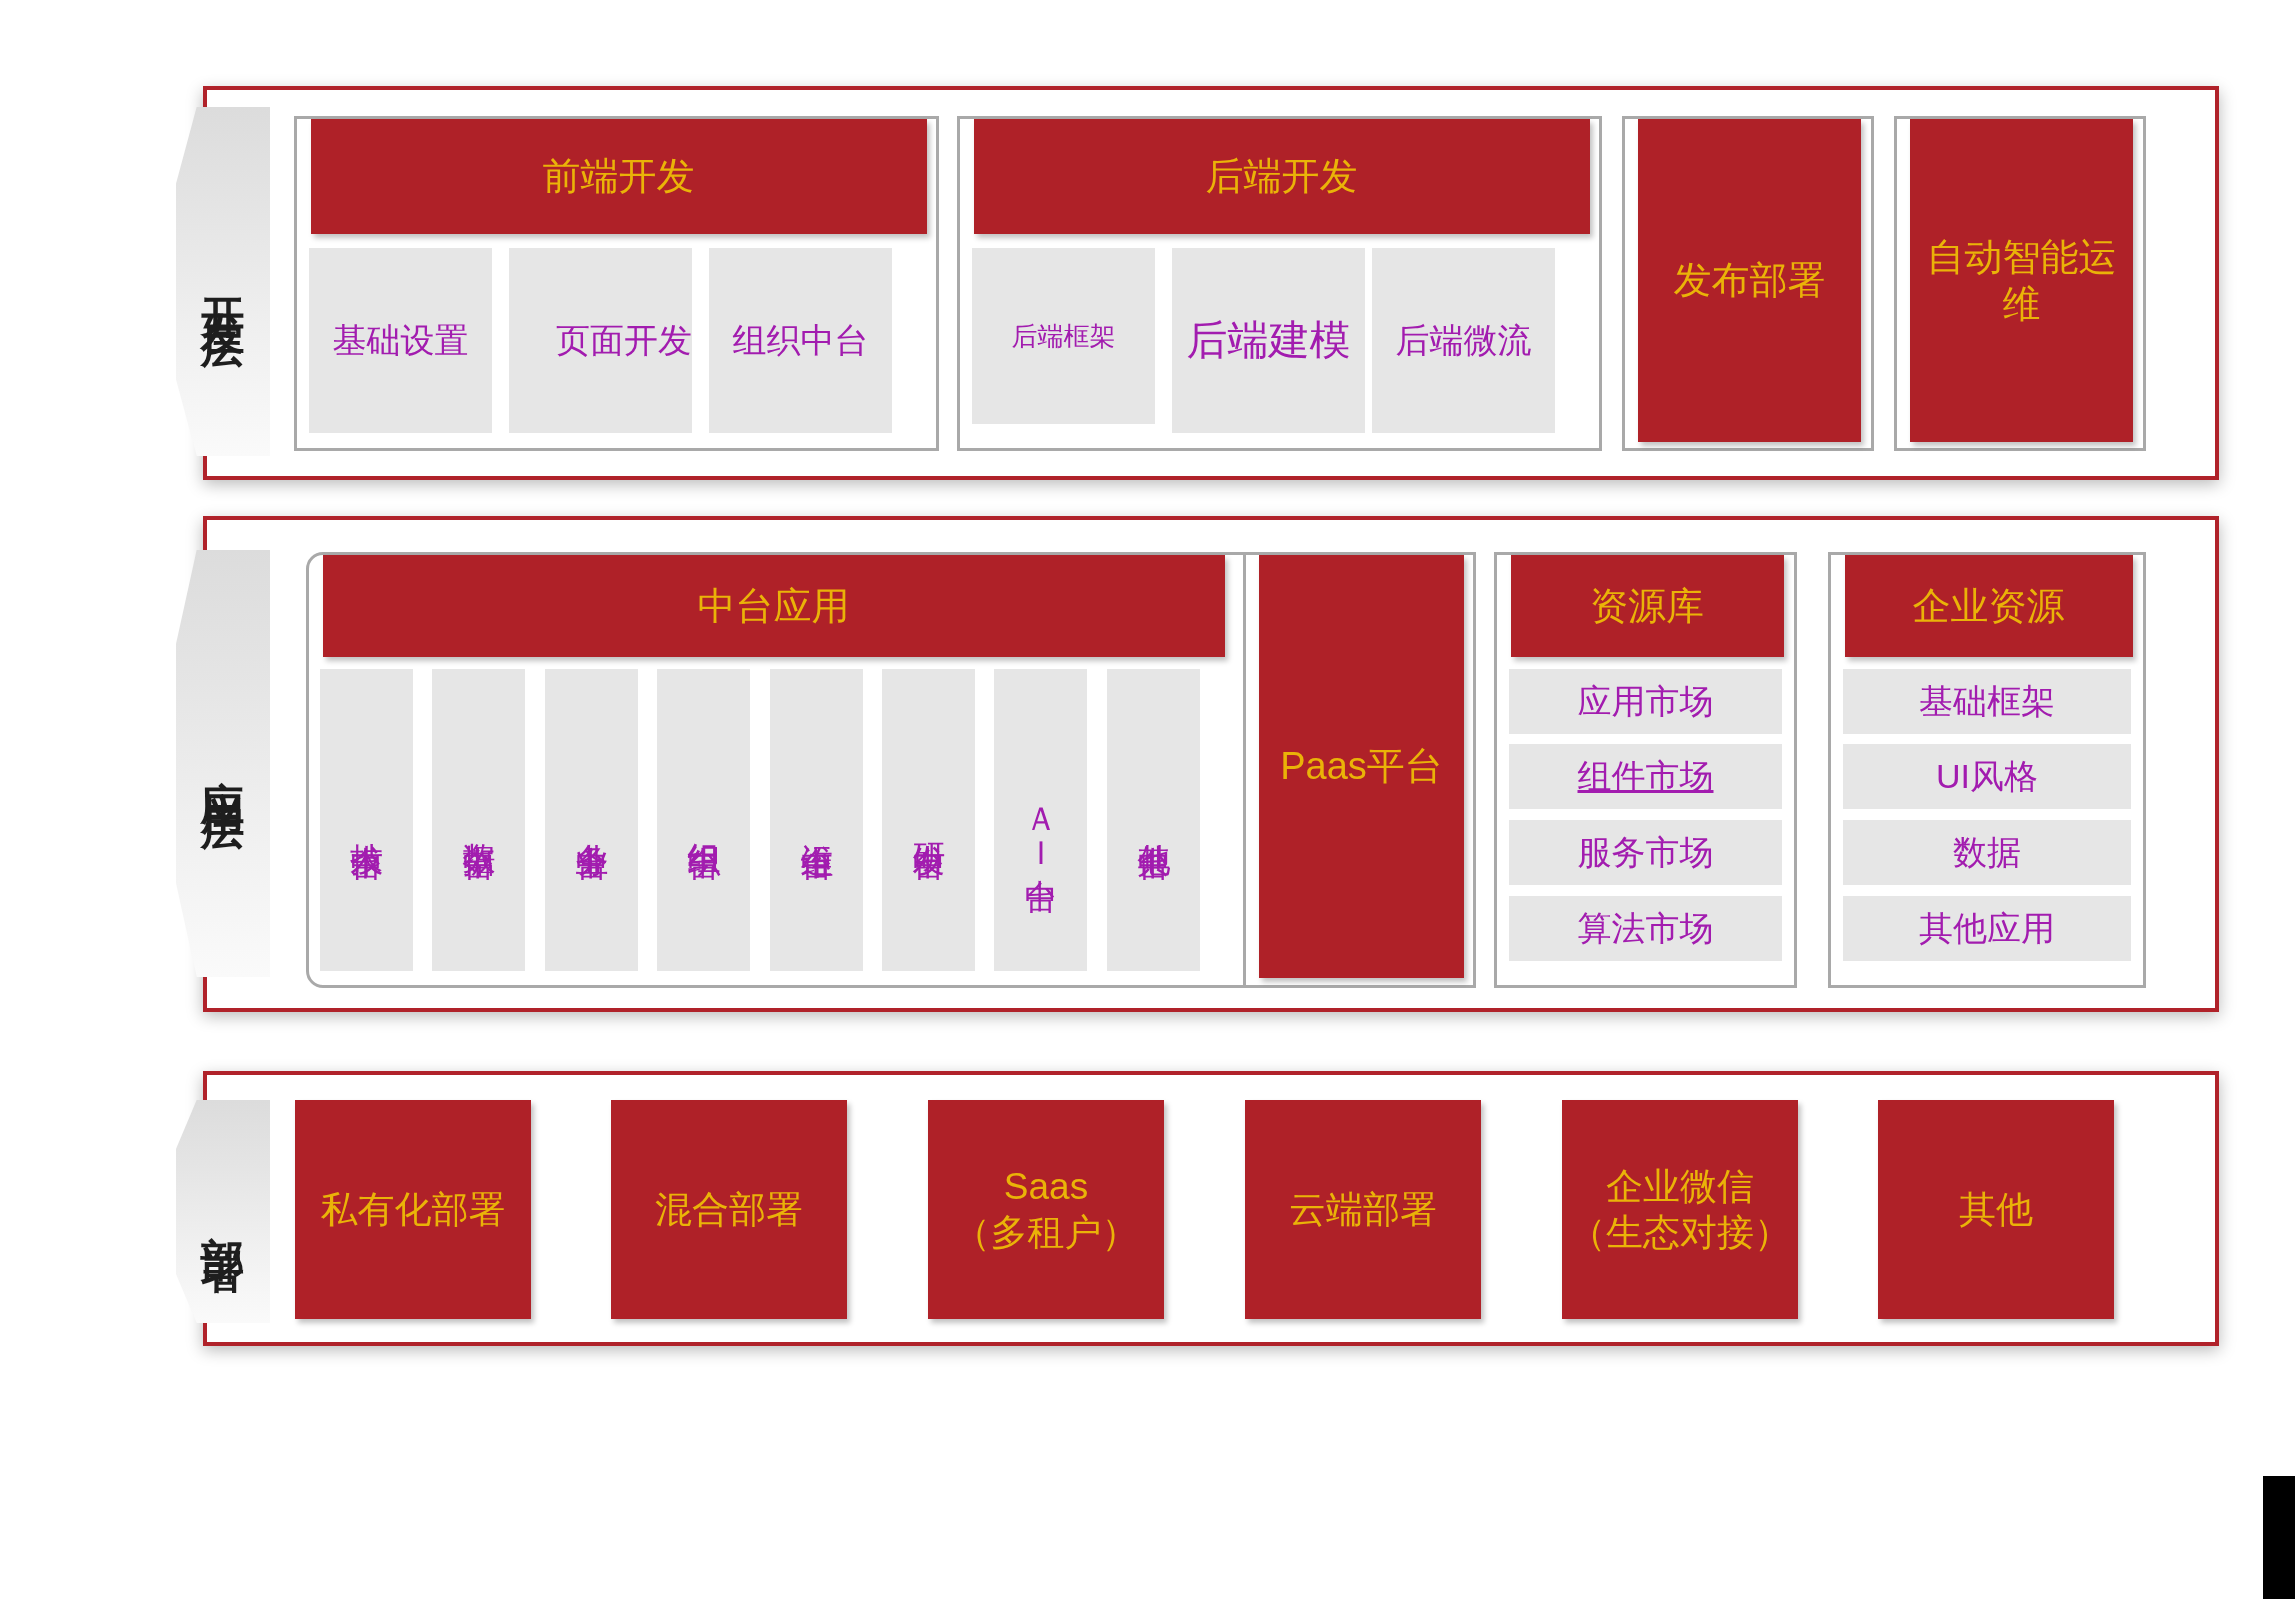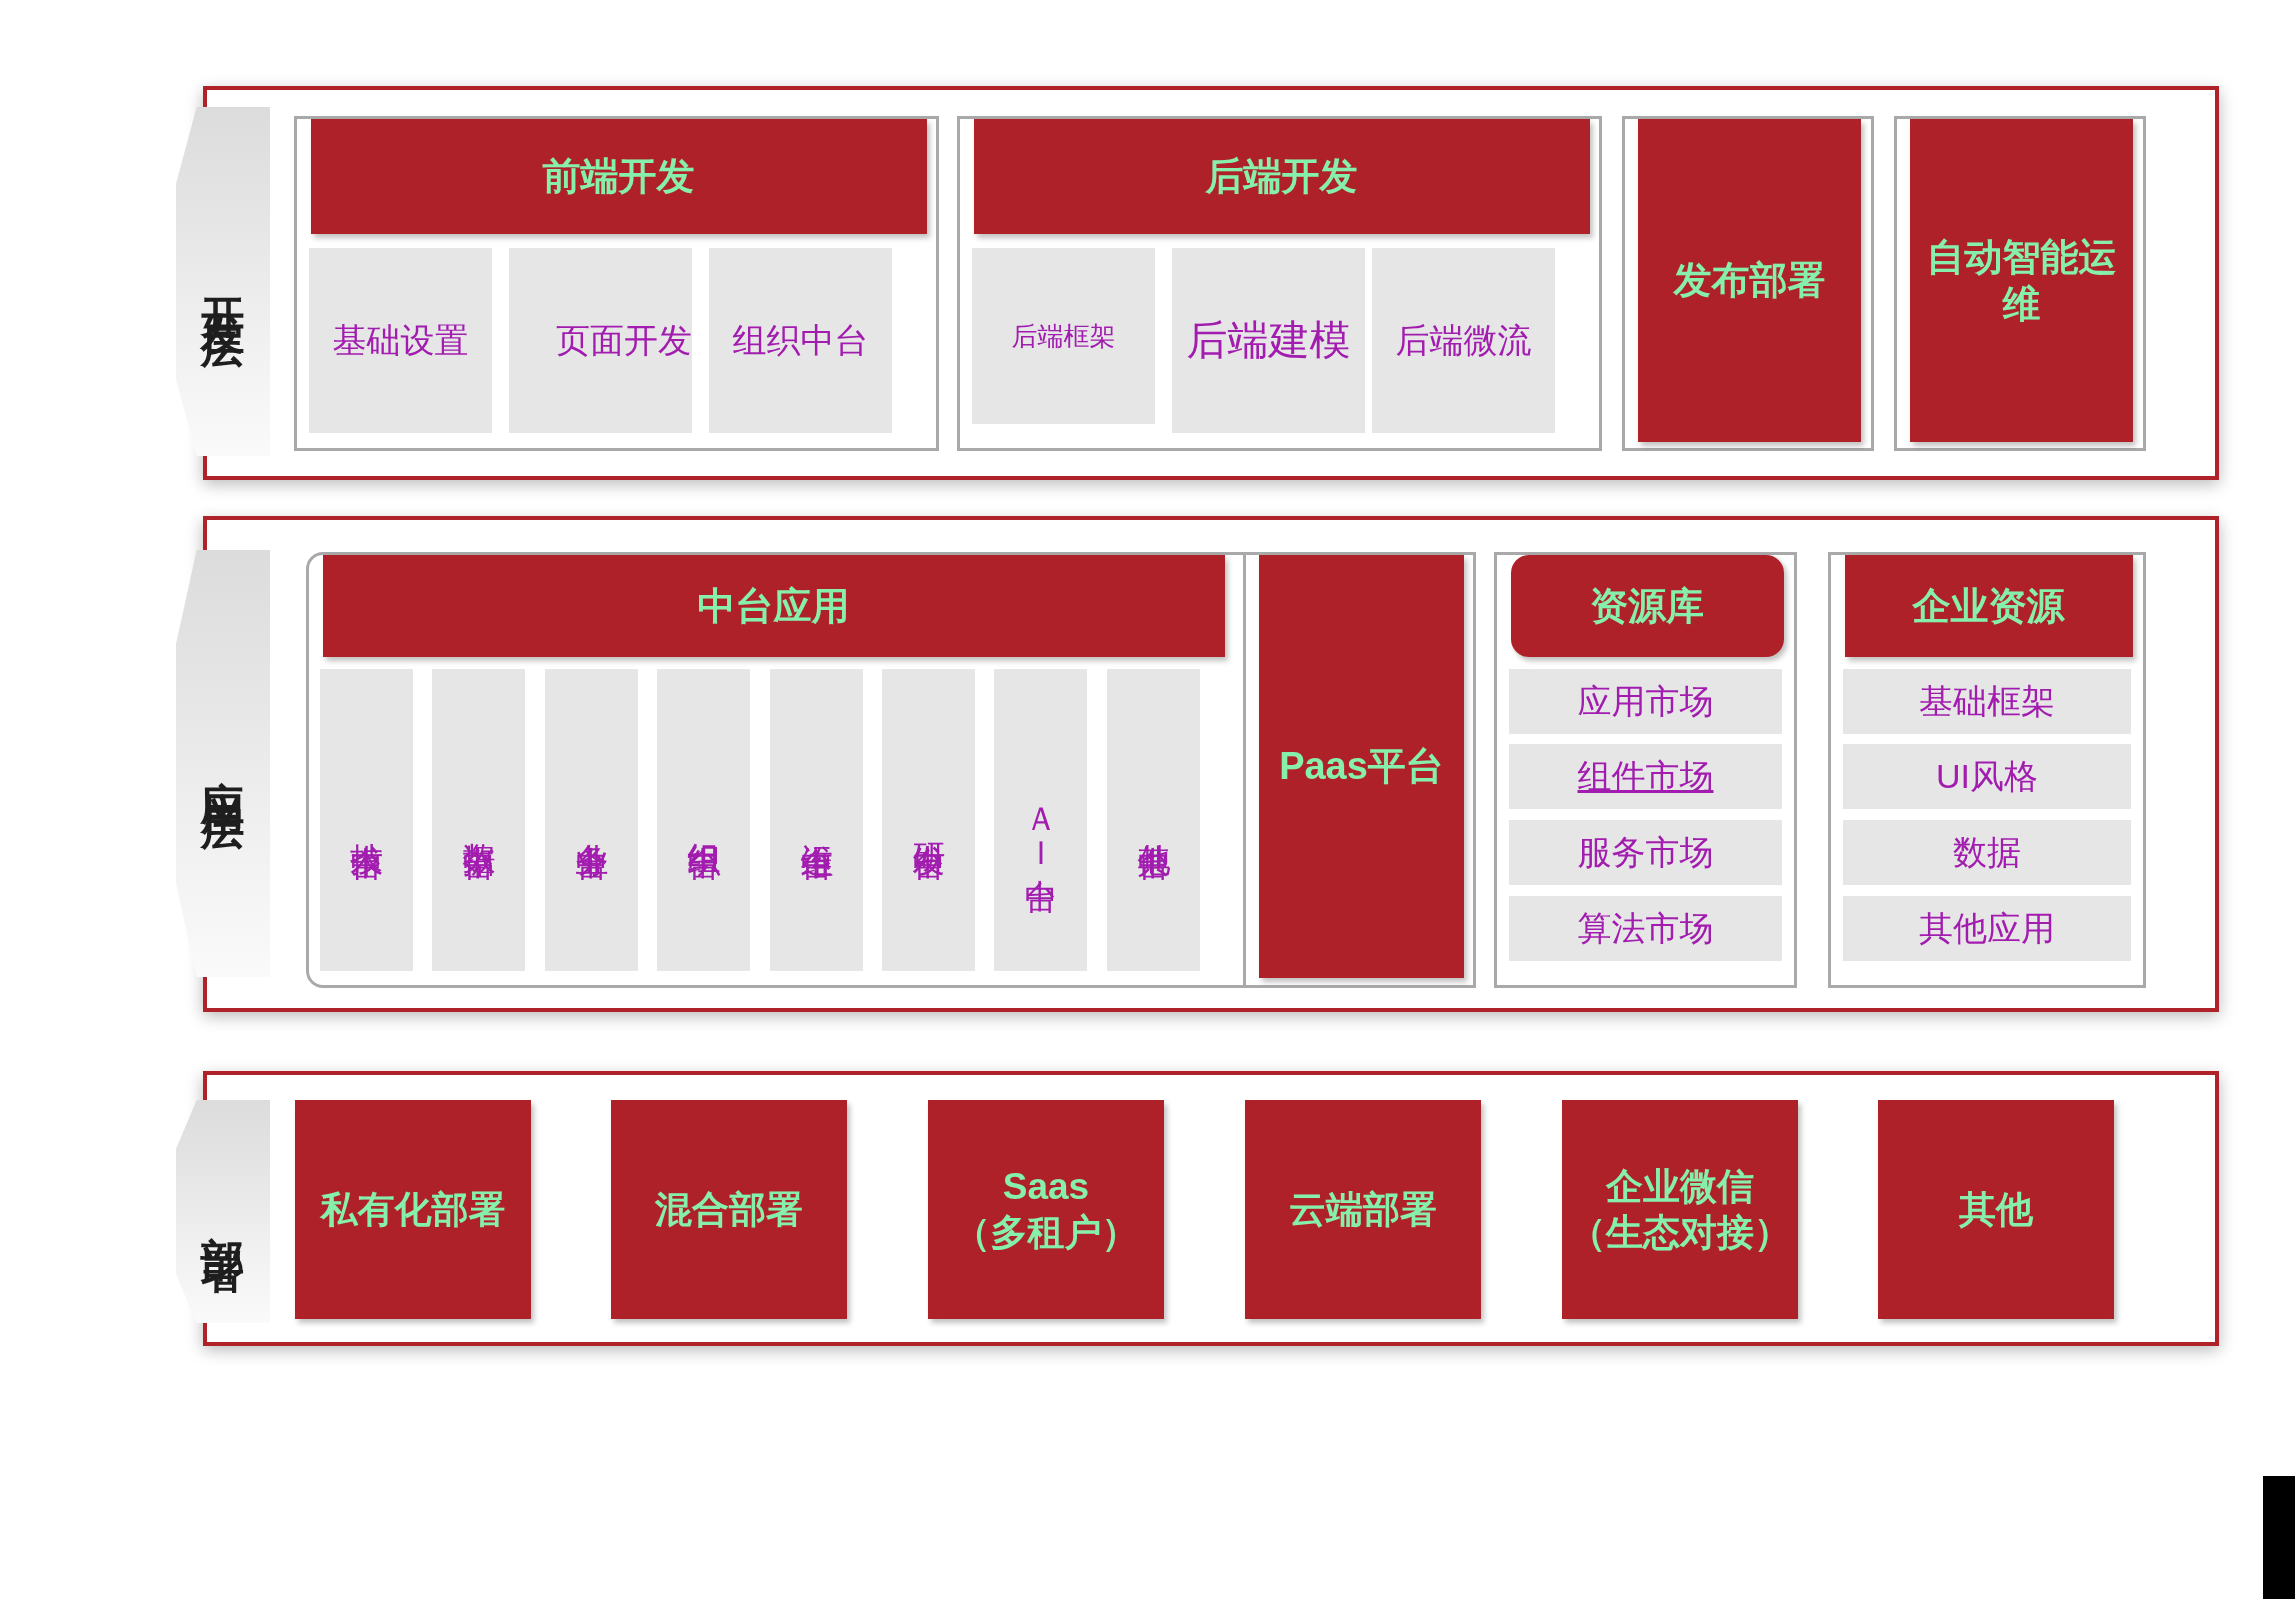--- a/index.html
+++ b/index.html
@@ -45,27 +45,26 @@
   .panel{
     position:absolute;
     border:3px solid #A9A9A9;
     background:#ffffff;
     box-sizing:border-box;
   }
 
   .redbar{
     position:absolute;
     background:#AF2128;
-    color:#86efac;
+    color:#eab308;
     display:flex;align-items:center;justify-content:center;
     text-align:center;
     box-sizing:border-box;
     box-shadow:3px 3.6px 5.3px rgba(0,0,0,0.24);
     line-height:1.22;
-    font-weight:bold;
   }
 
   .greybox{
     position:absolute;
     background:#E6E6E6;
     color:#a21caf;
     display:flex;align-items:center;justify-content:center;
     text-align:center;
     box-sizing:border-box;
     line-height:1.24;
@@ -175,21 +174,21 @@
   </div>
 </div>
 
 <div class="panel" style="left:1243px;top:552px;width:233px;height:436px;">
   <div class="redbar" style="left:13px;top:0px;width:205px;height:423px;font-size:38px;padding:0 13px;">
     <span>Paas平台</span>
   </div>
 </div>
 
 <div class="panel" style="left:1494px;top:552px;width:303px;height:436px;">
-  <div class="redbar" style="left:13.6px;top:0px;width:273px;height:102px;font-size:38px;border-radius:18px;">
+  <div class="redbar" style="left:13.6px;top:0px;width:273px;height:102px;font-size:38px;">
     <span>资源库</span>
   </div>
   <div class="greybox" style="left:12px;top:114px;width:273px;height:65px;font-size:34px;">
     <span>应用市场</span>
   </div>
   <div class="greybox" style="left:12px;top:189px;width:273px;height:65px;font-size:34px;text-decoration:underline;">
     <span>组件市场</span>
   </div>
   <div class="greybox" style="left:12px;top:265px;width:273px;height:65px;font-size:34px;">
     <span>服务市场</span>

